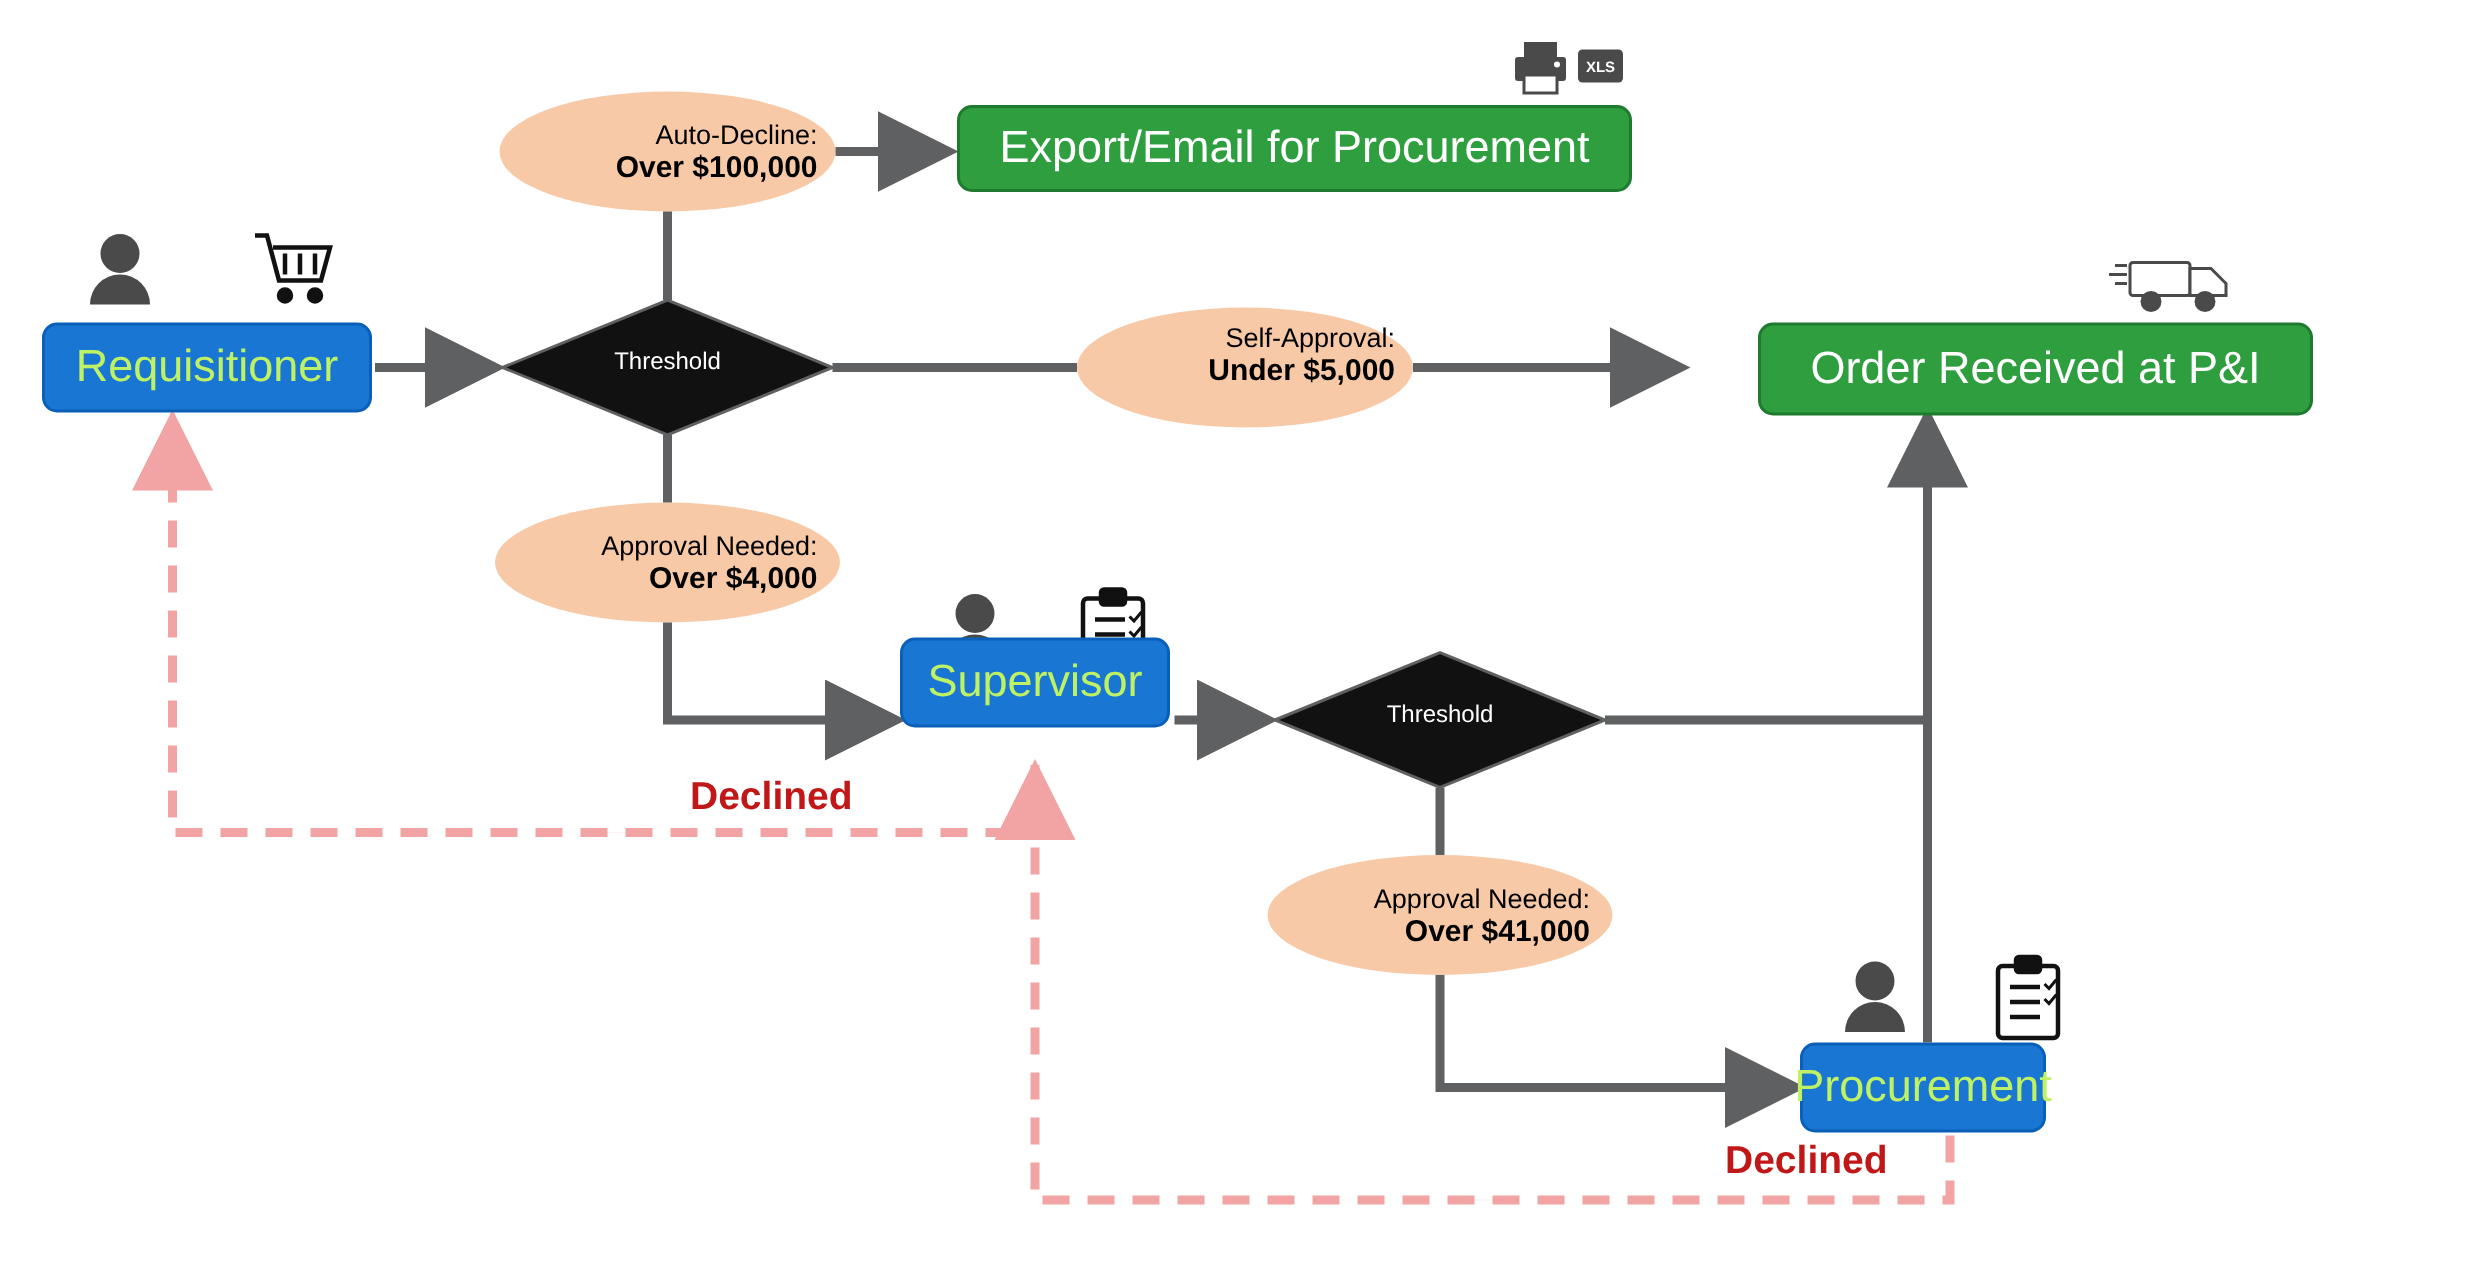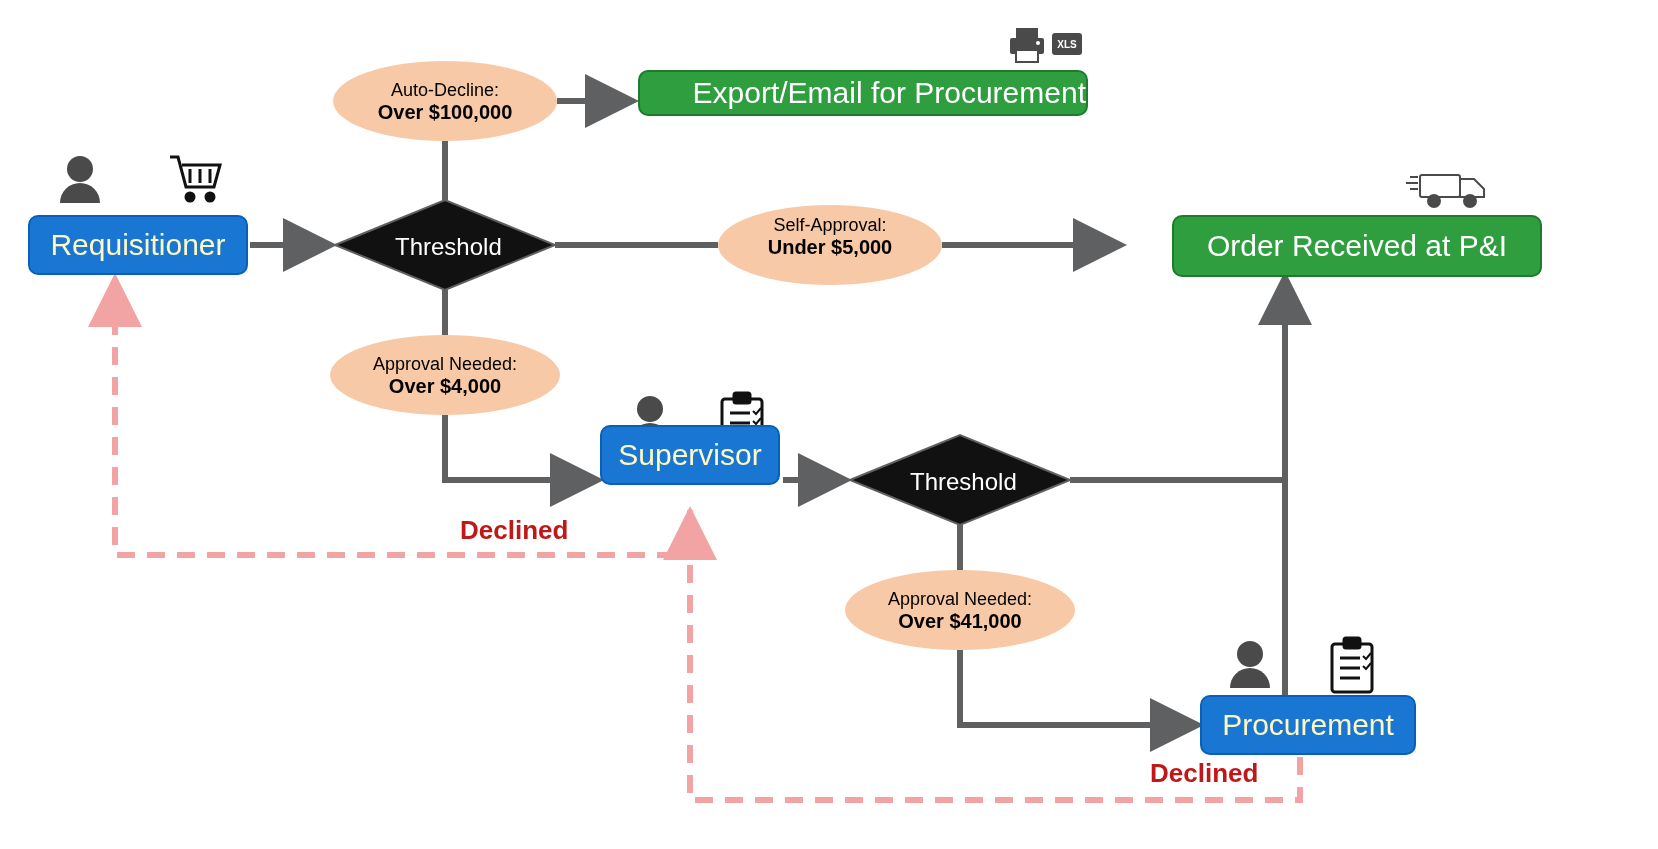--- a/index.html
+++ b/index.html
@@ -21,53 +21,53 @@
   .node {
     position: absolute;
     box-sizing: border-box;
     display: flex;
     align-items: center;
     justify-content: center;
     text-align: center;
   }
   .role {
     background: #1976d2;
-    color: #fef9c3;
+    color: #bef264;
     font-size: 30px;
     border-radius: 10px;
     border: 2px solid #0a60b8;
     font-weight: 400;
   }
   .terminal {
     background: #2e9e3f;
     color: #fff;
     font-size: 30px;
     border-radius: 10px;
     border: 2px solid #1e7a2e;
     font-weight: 400;
   }
   .condition {
     position: absolute;
-    text-align: center;
+    text-align: right;
     color: #000;
     font-size: 18px;
     line-height: 1.15;
   }
   .condition .lab { font-weight: 400; }
   .condition .val { font-weight: 700; font-size: 20px; }
   .declined {
     position: absolute;
     color: #c01818;
     font-weight: 700;
     font-size: 26px;
   }
   .threshold-label {
     position: absolute;
     color: #fff;
-    font-size: 24px;
+    font-size: 16px;
     font-weight: 400;
     text-align: center;
   }
 </style>
 </head>
 <body>
 
 <svg class="canvas" viewBox="0 0 1658 849">
   <defs>
     <marker id="arrGray" viewBox="0 0 12 12" refX="10" refY="6" markerWidth="9" markerHeight="9" orient="auto-start-reverse">
@@ -180,25 +180,25 @@
     <line x1="0" y1="24" x2="8" y2="24"></line>
   </g>
 </svg>
 
 <div class="node role" style="left:28px; top:215px; width:220px; height:60px;">
   <span>Requisitioner</span>
 </div>
 <div class="node role" style="left:600px; top:425px; width:180px; height:60px;">
   <span>Supervisor</span>
 </div>
-<div class="node role" style="left:1200px; top:695px; width:216px; height:60px;text-align:center;">
+<div class="node role" style="left:1200px; top:695px; width:164px; height:60px;text-align:center;">
   <span>Procurement</span>
 </div>
 
-<div class="node terminal" style="left:638px; top:70px; width:450px; height:46px;justify-content:flex-end;">
+<div class="node terminal" style="left:638px; top:70px; width:450px; height:58px;">
   <span>Export/Email for Procurement</span>
 </div>
 <div class="node terminal" style="left:1125px; top:215px; width:370px; height:62px;margin-left:47px;">
   <span>Order Received at P&amp;I</span>
 </div>
 
 <div class="threshold-label" style="left:395px; top:233px; width:100px;">Threshold</div>
 <div class="threshold-label" style="left:910px; top:468px; width:100px;">Threshold</div>
 
 <div class="condition" style="left:345px; top:80px; width:200px;">

